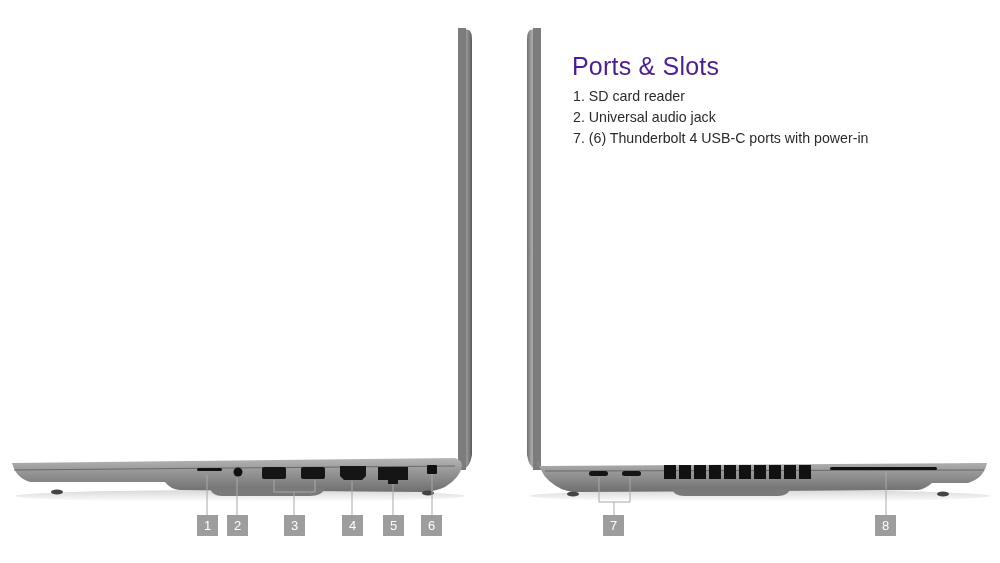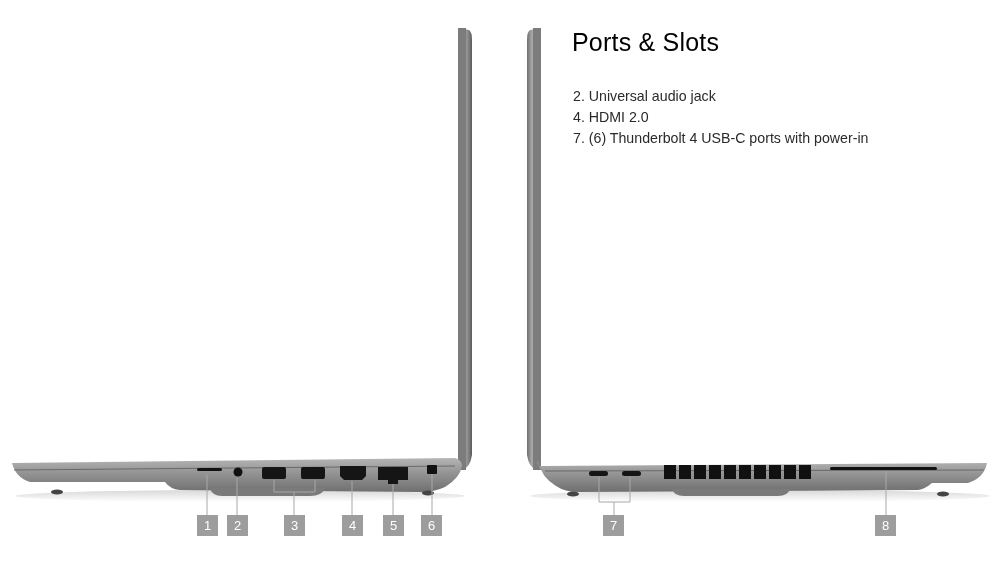--- a/index.html
+++ b/index.html
@@ -1,18 +1,18 @@
 <!DOCTYPE html>
 <html><head>
   <meta charset="utf-8">
   <style>
     html, body { margin: 0; padding: 0; background: #ffffff; }
     body { width: 1000px; height: 563px; position: relative; overflow: hidden; font-family: "Liberation Sans", sans-serif; }
     .abs { position: absolute; }
-    .title { left: 572px; top: 28px; font-size: 25px; color: #000000; font-weight: normal; letter-spacing: 0.2px; }
+    .title { left: 572px; top: 52px; font-size: 25px; color: #4c1d95; font-weight: normal; letter-spacing: 0.2px; }
     .list { left: 573px; top: 86px; margin: 0; padding: 0; list-style: none; }
     .list li { font-size: 14.2px; color: #2a2a2a; line-height: 21px; white-space: nowrap; }
     .callout { width: 21px; height: 21px; background: #9d9d9d; color: #fff; font-size: 13px; text-align: center; line-height: 21px; }
     svg { position: absolute; left: 0; top: 0; }
   </style>
 </head>
 <body>
 
 <svg width="1000" height="563" viewBox="0 0 1000 563">
   <defs>
@@ -103,16 +103,16 @@
 <div class="abs callout" style="left:227px; top:515px;">2</div>
 <div class="abs callout" style="left:284px; top:515px;">3</div>
 <div class="abs callout" style="left:342px; top:515px;">4</div>
 <div class="abs callout" style="left:383px; top:515px;">5</div>
 <div class="abs callout" style="left:421px; top:515px;">6</div>
 <div class="abs callout" style="left:603px; top:515px;">7</div>
 <div class="abs callout" style="left:875px; top:515px;">8</div>
 
 <h1 class="abs title" style="margin:0;">Ports &amp; Slots</h1>
 <ul class="abs list">
+  <li>1. SD card reader</li>
   <li>2. Universal audio jack</li>
-  <li>4. HDMI 2.0</li>
   <li>7. (6) Thunderbolt 4 USB-C ports with power-in</li>
 </ul>
 
 </body></html>

